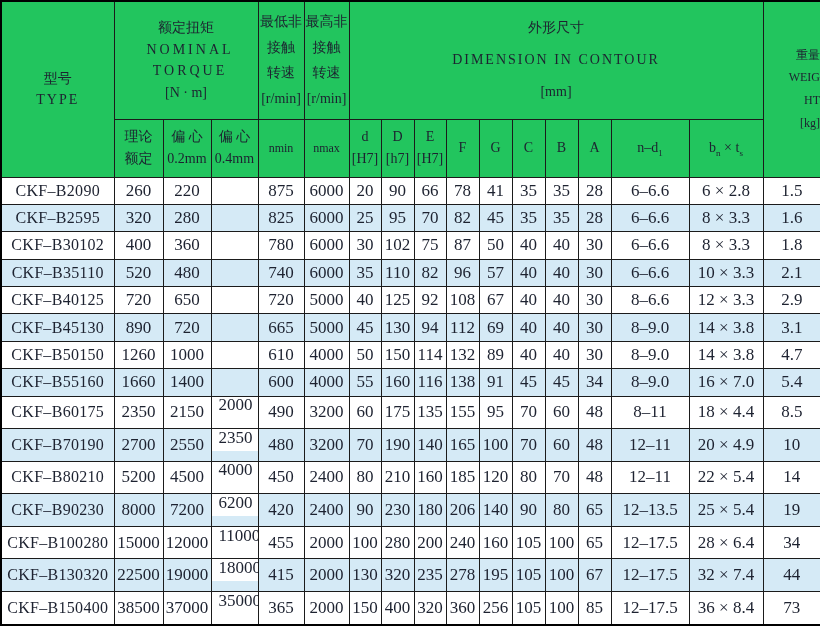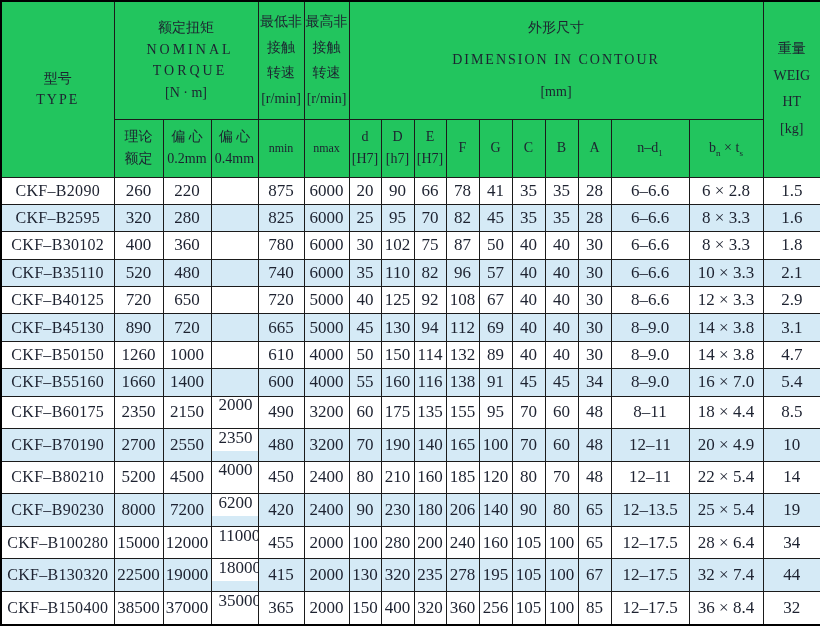--- a/index.html
+++ b/index.html
@@ -23,21 +23,21 @@
   thead tr.hdr-top { height:118px; }
   thead tr.hdr-sub { height:58px; }
   tbody tr { height:18px; font-size:17px; }
   tbody tr:nth-child(even) td { background:#d5eaf6; }
   td.type-cell { text-align:left; padding-left:9px; font-size:16px; letter-spacing:0.3px; }
   .en-spaced { letter-spacing:3px;padding-left:8px; }
   .en-spaced2 { letter-spacing:2px; }
   .stack-18 span { display:block; line-height:1.82; }
   .stack-22 span { display:block; line-height:2.3;text-align:center; }
   .stack-2 span { display:block; line-height:1.55; }
-  .weight-stack span { display:block; line-height:1.9; font-size:14px; }
+  .weight-stack span { display:block; line-height:1.9; font-size:12px;text-align:right; }
   sub { font-size:9px; line-height:0; }
   .patch {
     display:inline-block;
     background:#ffffff;
     padding:1px 7px 3px 7px;
     position:relative;
     top:-6px;
   }
   .mono-sub { font-size:14px; }
   .nm-label { font-size:12px; }
@@ -422,16 +422,16 @@
         <td>150</td>
         <td>400</td>
         <td>320</td>
         <td>360</td>
         <td>256</td>
         <td>105</td>
         <td>100</td>
         <td>85</td>
         <td>12–17.5</td>
         <td>36 × 8.4</td>
-        <td>32</td>
+        <td>73</td>
       </tr>
     </tbody>
 </table>
 
 </body></html>

